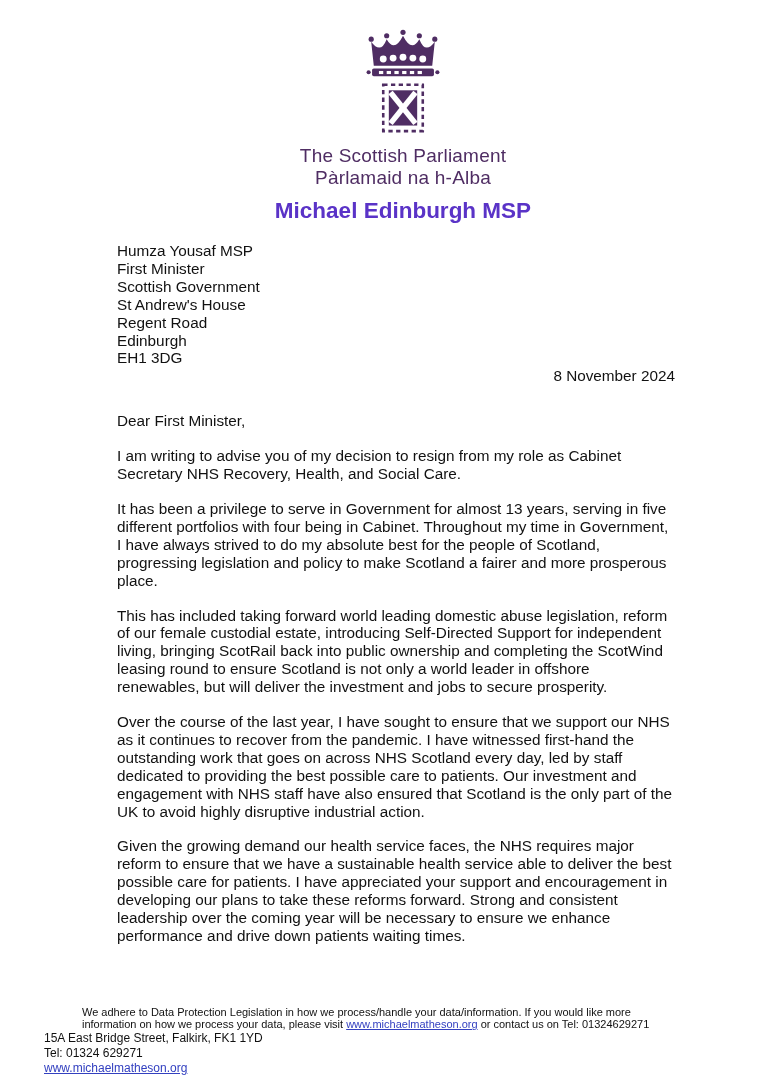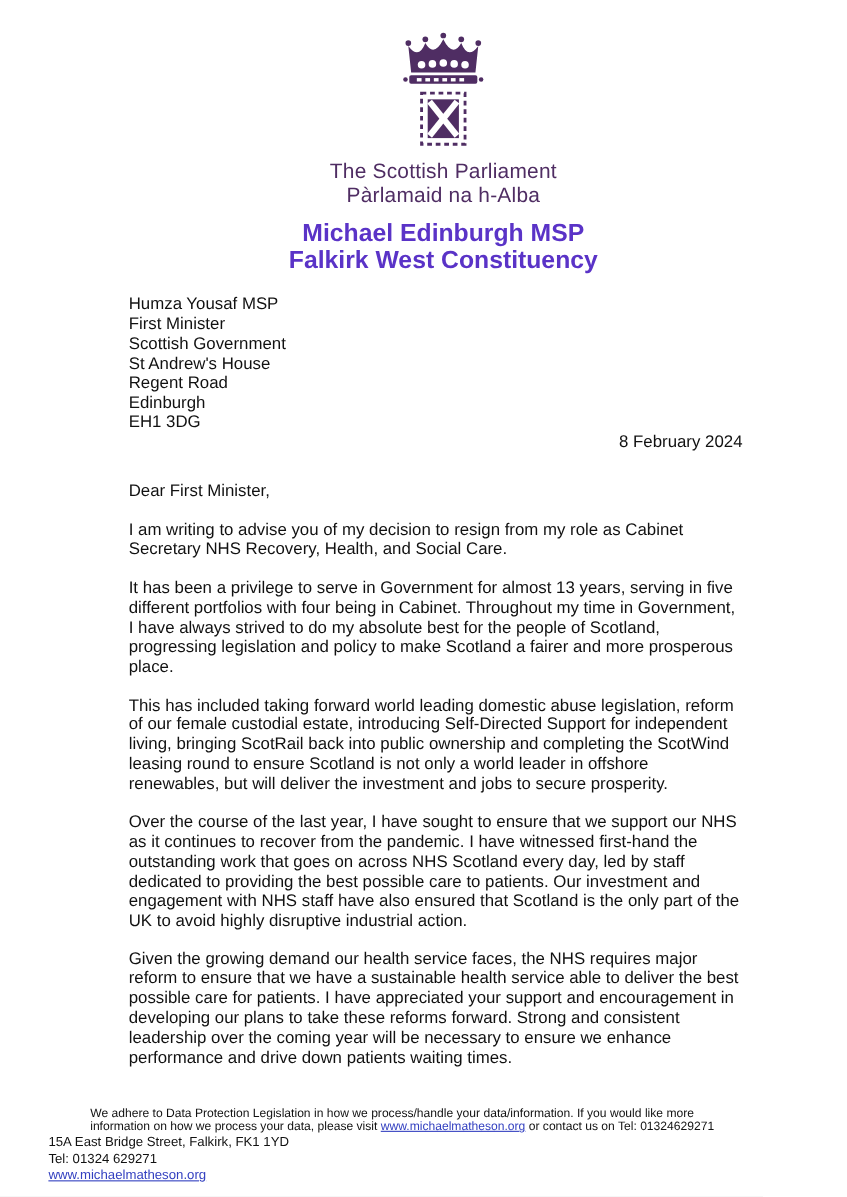--- a/index.html
+++ b/index.html
@@ -107,37 +107,36 @@
       </svg>
     </span>
 
     <div class="brand">
       <div class="brand-line">The Scottish Parliament</div>
       <div class="brand-line">Pàrlamaid na h-Alba</div>
     </div>
 
     <div class="msp-heading">
       <div class="msp-line">Michael Edinburgh MSP</div>
-      <div class="msp-line">Falkirk West Constituency</div>
     </div>
   </div>
 
   <div class="letter">
 
     <div class="recipient">
       <div>Humza Yousaf MSP</div>
       <div>First Minister</div>
       <div>Scottish Government</div>
       <div>St Andrew's House</div>
       <div>Regent Road</div>
       <div>Edinburgh</div>
       <div>EH1 3DG</div>
     </div>
 
-    <div class="date-line">8 February 2024</div>
+    <div class="date-line">8 November 2024</div>
 
     <div class="salutation">Dear First Minister,</div>
 
     <p>I am writing to advise you of my decision to resign from my role as Cabinet Secretary NHS Recovery, Health, and Social Care.</p>
     <p>It has been a privilege to serve in Government for almost 13 years, serving in five different portfolios with four being in Cabinet. Throughout my time in Government, I have always strived to do my absolute best for the people of Scotland, progressing legislation and policy to make Scotland a fairer and more prosperous place.</p>
     <p>This has included taking forward world leading domestic abuse legislation, reform of our female custodial estate, introducing Self-Directed Support for independent living, bringing ScotRail back into public ownership and completing the ScotWind leasing round to ensure Scotland is not only a world leader in offshore renewables, but will deliver the investment and jobs to secure prosperity.</p>
     <p>Over the course of the last year, I have sought to ensure that we support our NHS as it continues to recover from the pandemic. I have witnessed first-hand the outstanding work that goes on across NHS Scotland every day, led by staff dedicated to providing the best possible care to patients. Our investment and engagement with NHS staff have also ensured that Scotland is the only part of the UK to avoid highly disruptive industrial action.</p>
     <p>Given the growing demand our health service faces, the NHS requires major reform to ensure that we have a sustainable health service able to deliver the best possible care for patients. I have appreciated your support and encouragement in developing our plans to take these reforms forward. Strong and consistent leadership over the coming year will be necessary to ensure we enhance performance and drive down patients waiting times.</p>
   </div>
 

